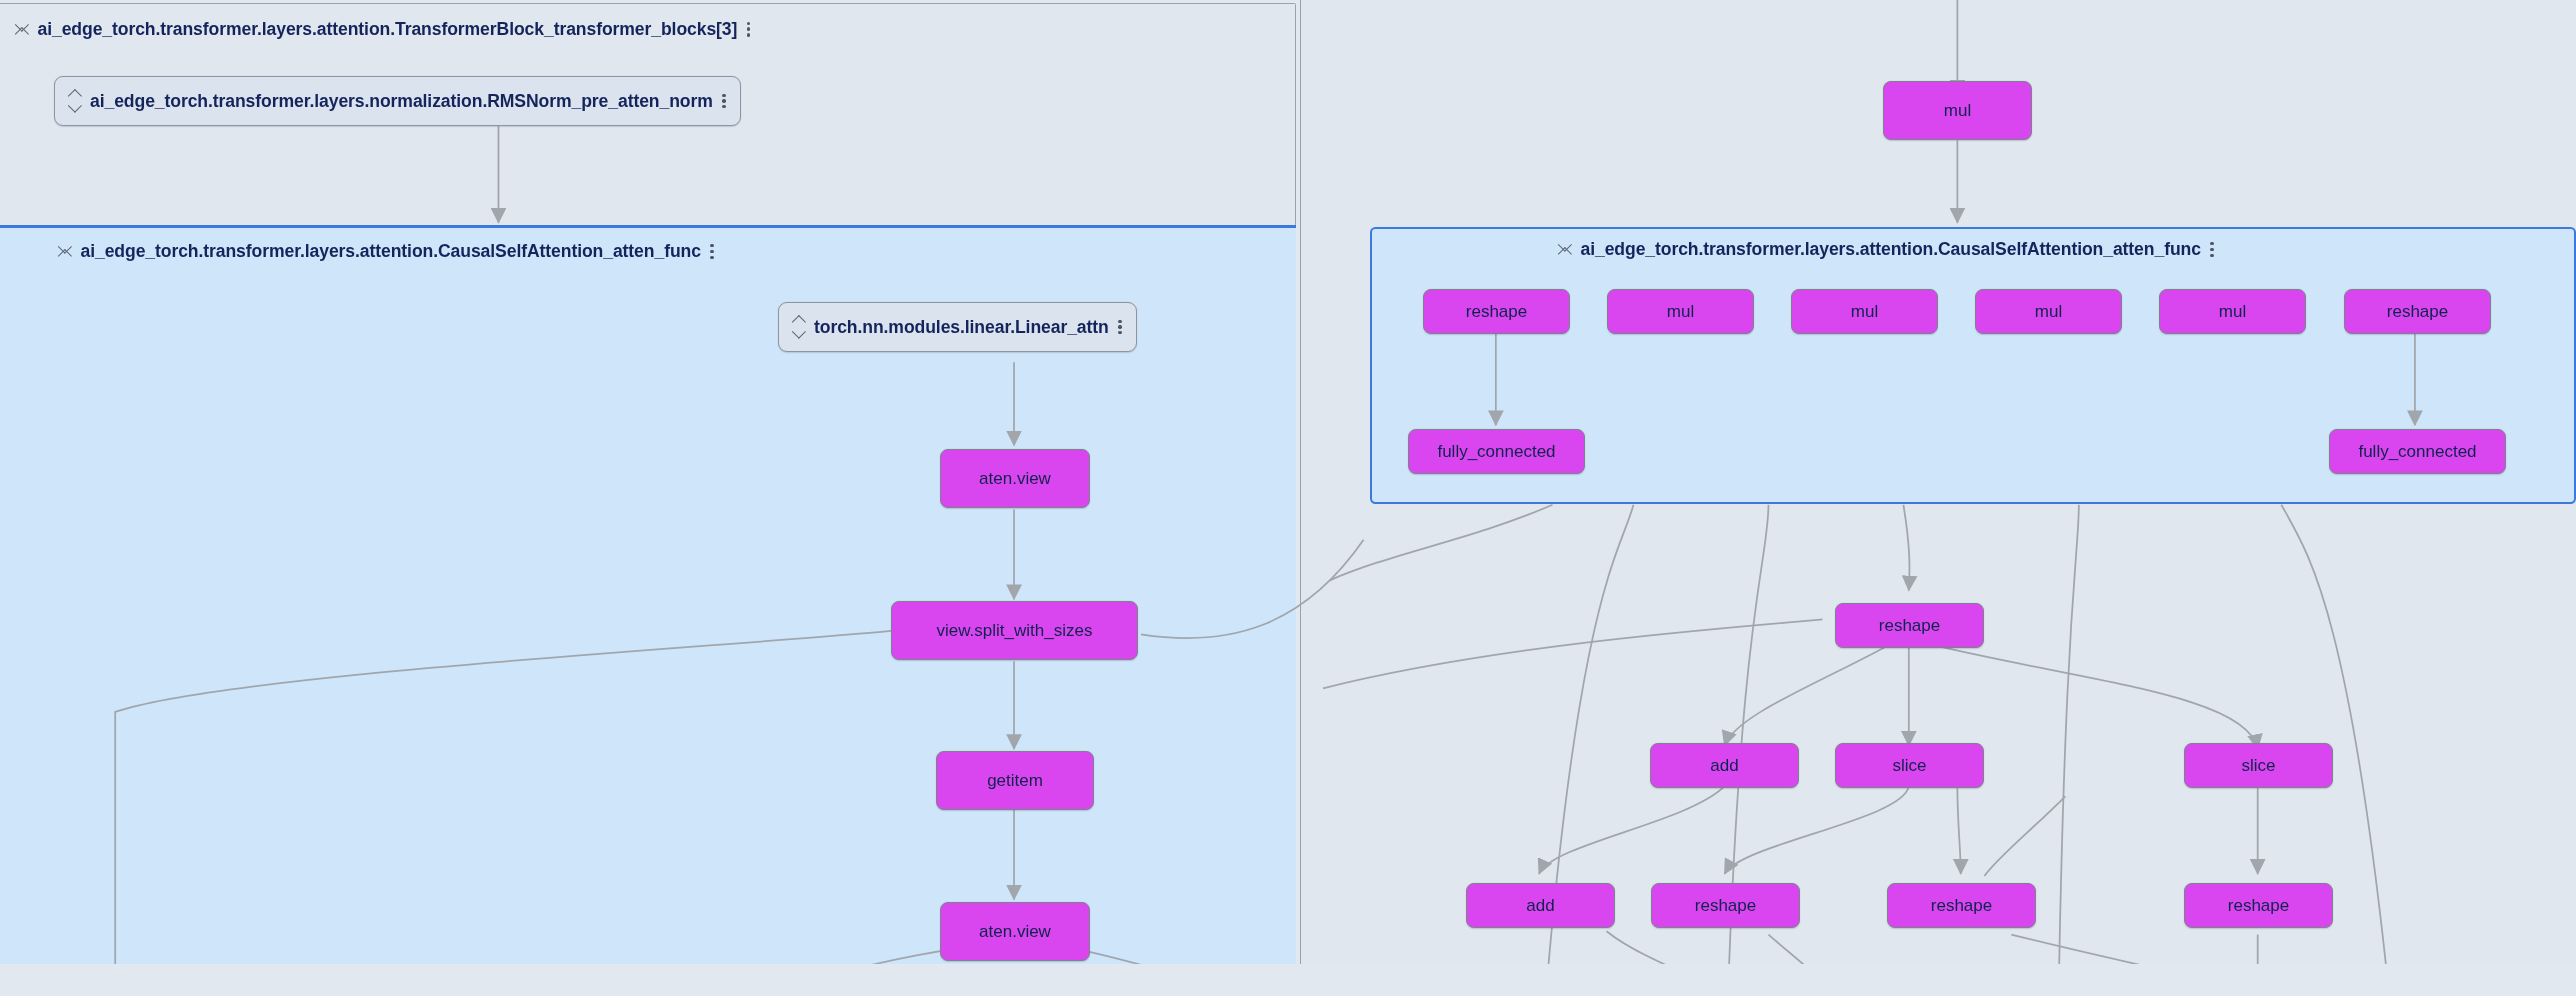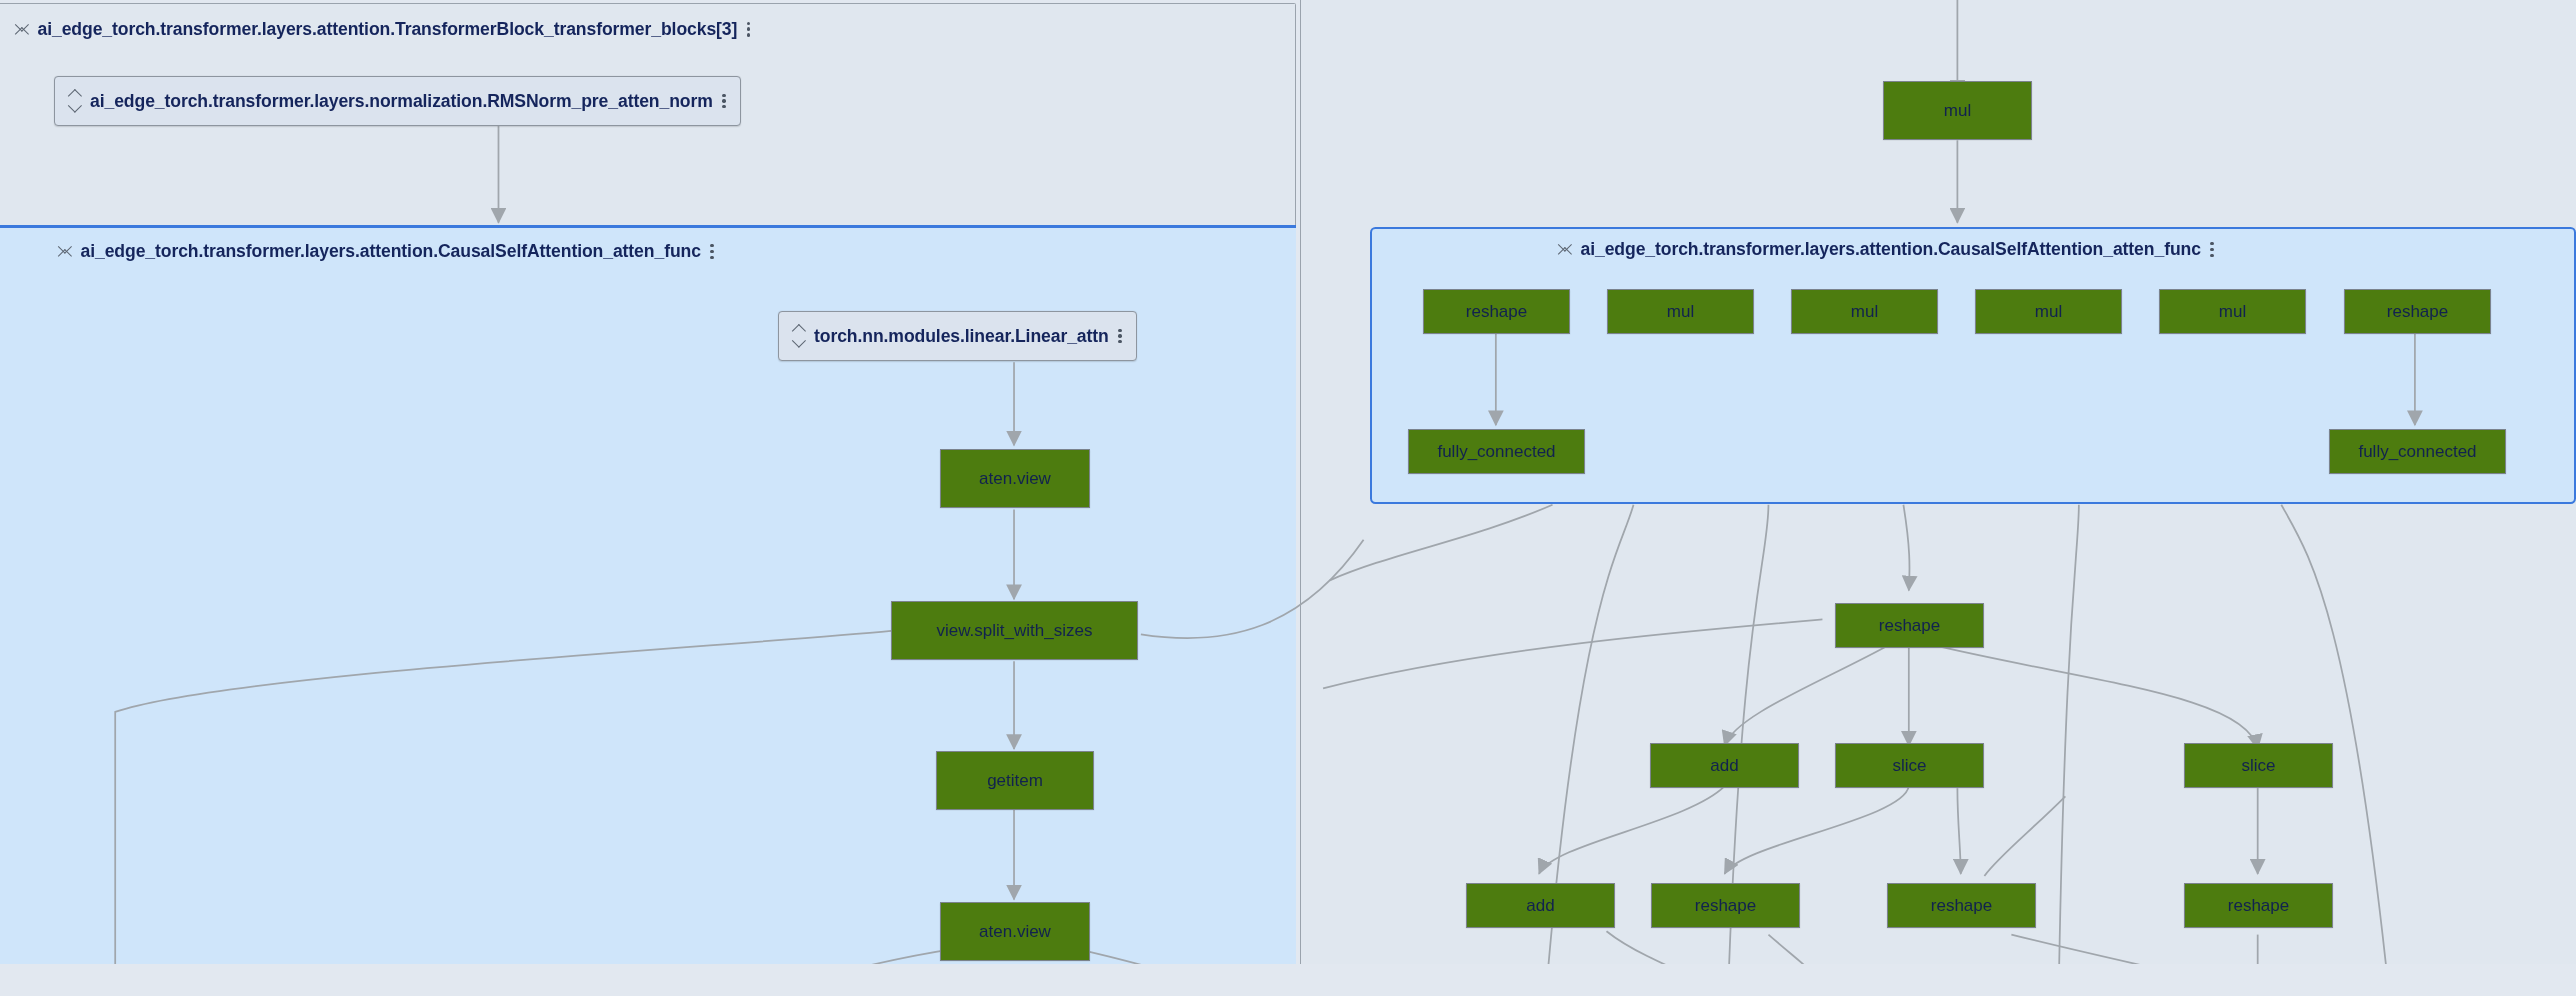--- a/index.html
+++ b/index.html
@@ -63,33 +63,33 @@
     width:4px;height:15px;flex:0 0 auto;cursor:pointer;
   }
   .kebab i{display:block;width:3.4px;height:3.4px;border-radius:50%;background:#4b5563;}
 
   
   .pill{
     position:absolute;display:flex;align-items:center;gap:9.5px;
     box-sizing:border-box;
     background:#dbe3ee;
     border:1.4px solid #8d959f;
-    border-radius:4px;
+    border-radius:9px;
     padding:0 13.5px;
     white-space:nowrap;z-index:25;
     box-shadow:0 0.7px 1.4px rgba(0,0,0,.14);
   }
   .pill .ptitle{font-size:17.6px;font-weight:700;color:#15255c;letter-spacing:-0.1px;}
 
   
   .op{
     position:absolute;box-sizing:border-box;
-    background:#4d7c0f;
+    background:#d946ef;
     border:1.7px solid #7b838d;
-    border-radius:0;
+    border-radius:8px;
     display:flex;align-items:center;justify-content:center;
     color:#11224f;font-size:17px;font-weight:400;
     white-space:nowrap;z-index:20;
     box-shadow:0 0.7px 1.4px rgba(0,0,0,.16);
   }
 </style>
 </head>
 <body>
 
 <div id="stage">
@@ -200,21 +200,21 @@
   <div class="pill" style="left:54px; top:76px; height:50px;">
     <span class="exp-icon updown"></span>
     <span class="ptitle">ai_edge_torch.transformer.layers.normalization.RMSNorm_pre_atten_norm</span>
     <span class="kebab">
         <i></i>
         <i></i>
         <i></i>
       </span>
   </div>
 
-  <div class="pill" style="left:778px; top:311px; height:50px;">
+  <div class="pill" style="left:778px; top:302px; height:50px;">
     <span class="exp-icon updown"></span>
     <span class="ptitle">torch.nn.modules.linear.Linear_attn</span>
     <span class="kebab">
         <i></i>
         <i></i>
         <i></i>
       </span>
   </div>
 
   <div class="op" style="left:940px; top:449px; width:150px; height:59px;">

